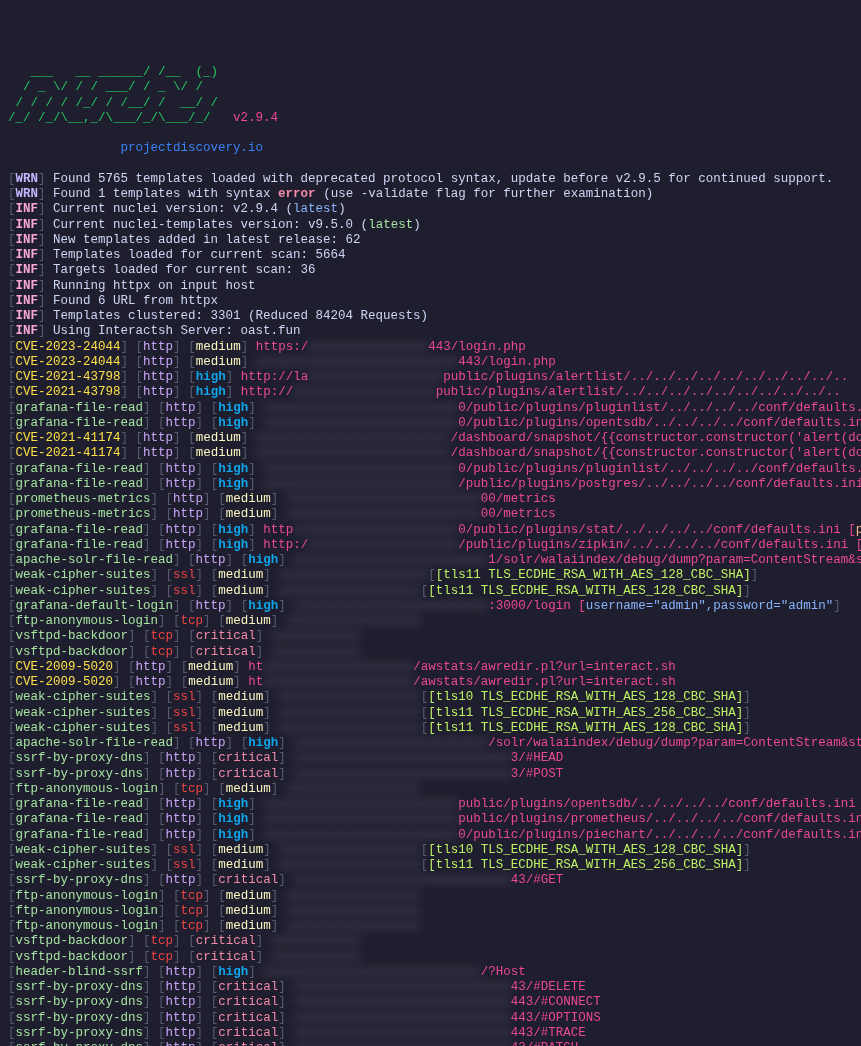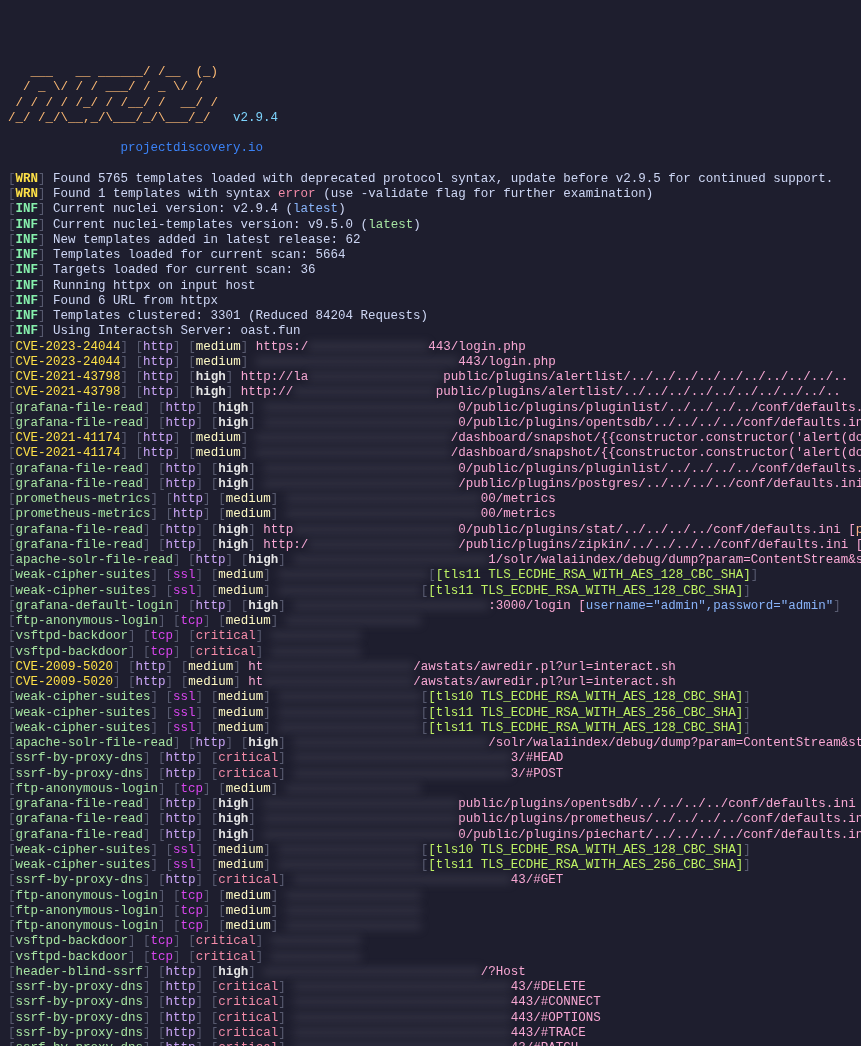--- a/index.html
+++ b/index.html
@@ -8,36 +8,36 @@
     background: #1e1e2e;
     color: #cdd6f4;
     font-family: 'Consolas', 'Monaco', 'Courier New', monospace;
     font-size: 12.5px;
     line-height: 1.22;
     white-space: pre;
     overflow-x: hidden;
     width: 861px;
     box-sizing: border-box;
   }
-  .ascii { color: #fdba74; }
-  .version { color: #7dd3fc; }
+  .ascii { color: #22c55e; }
+  .version { color: #ec4899; }
   .site { color: #3b82f6; }
   .bracket { color: #585b70; }
-  .wrn { color: #fde047; font-weight: bold; font-family: Liberation Mono, monospace; }
-  .inf { color: #86efac; font-weight: bold; }
-  .error { color: #f38ba8; font-weight: normal; text-align: right; }
+  .wrn { color: #c4b5fd; font-weight: bold; font-family: Liberation Mono, monospace; }
+  .inf { color: #f9a8d4; font-weight: bold; }
+  .error { color: #f38ba8; font-weight: bold; text-align: right; }
   .latest { color: #89b4fa; }
   .tmpl-green { color: #a6e3a1; }
   .tmpl-orange { color: #fde047; font-family: Liberation Mono, monospace; }
   .proto-purple { color: #cba6f7; }
-  .proto-cyan { color: #d946ef; }
+  .proto-cyan { color: #ef4444; }
   .sev-medium { color: #fef9c3; font-weight: normal; }
-  .sev-high { color: #e5e5e5; font-weight: bold; margin-top: 8px; }
+  .sev-high { color: #0ea5e9; font-weight: bold; margin-top: 8px; }
   .sev-critical { color: #f38ba8; font-weight: normal; }
-  .url { color: #f9a8d4; }
+  .url { color: #ec4899; }
   .cipher { color: #bef264; }
   .creds { color: #89b4fa; }
   .pluginstr { color: #fab387; }
   .blur { filter: blur(5px); color: #6c6a7e; }
   .row { display: block; }
 </style>
 </head>
 <body>
 
 

